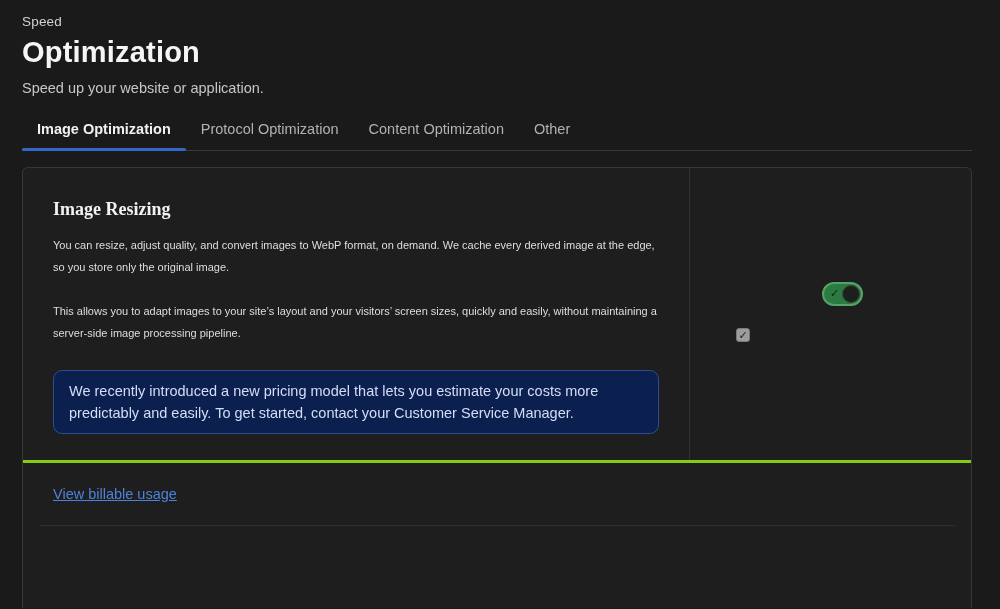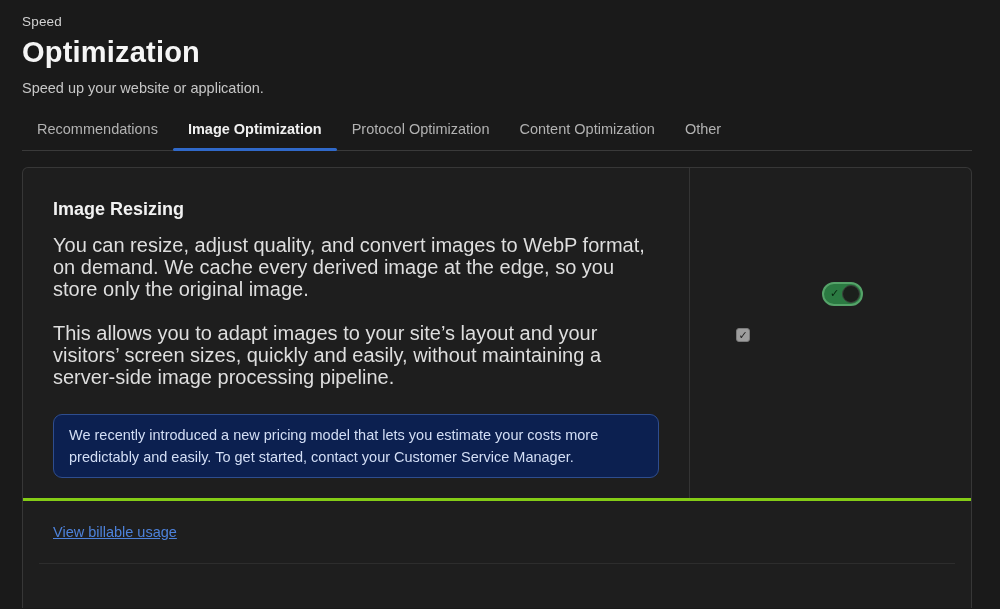--- a/index.html
+++ b/index.html
@@ -46,31 +46,31 @@
     border-radius:6px 6px 0 0;
     height:440px;
   }
   .card-main{display:flex;min-height:292px;}
   .card-left{
     flex:0 0 664px;
     box-sizing:border-box;
     border-right:1px solid #343434;
     padding:31px 30px 20px 30px;
   }
-  .title-row{display:flex;align-items:center;gap:0;}
+  .title-row{display:flex;align-items:center;gap:0;font-family:Liberation Serif, serif;}
   .section-title{font-size:18px;font-weight:700;color:#f2f2f2;}
   .badge{
     background:#d6d6d6;color:#161616;
     font-size:12px;
     padding:4px 11px 4px 11px;
     border-radius:999px;
     line-height:1;
   }
   .desc{
-    font-size:20px;line-height:22px;color:#dedede;
+    font-size:11px;line-height:22px;color:#dedede;
     max-width:612px;margin-top:14px;
   }
   .desc + .desc{margin-top:22px;}
   .notice{
     margin-top:26px;
     box-sizing:border-box;
     width:606px;
     background:#0c2050;
     border:1px solid #2e4d8f;
     border-radius:9px;
@@ -141,21 +141,20 @@
 
 <div class="page">
 
   <div class="header">
     <div class="eyebrow">Speed</div>
     <div class="page-title">Optimization</div>
     <div class="subtitle">Speed up your website or application.</div>
   </div>
 
   <div class="tabbar">
-    <div class="tab">Recommendations</div>
     <div class="tab active">Image Optimization</div>
     <div class="tab">Protocol Optimization</div>
     <div class="tab">Content Optimization</div>
     <div class="tab">Other</div>
   </div>
 
   <div class="card">
 
     <div class="card-main">
 

